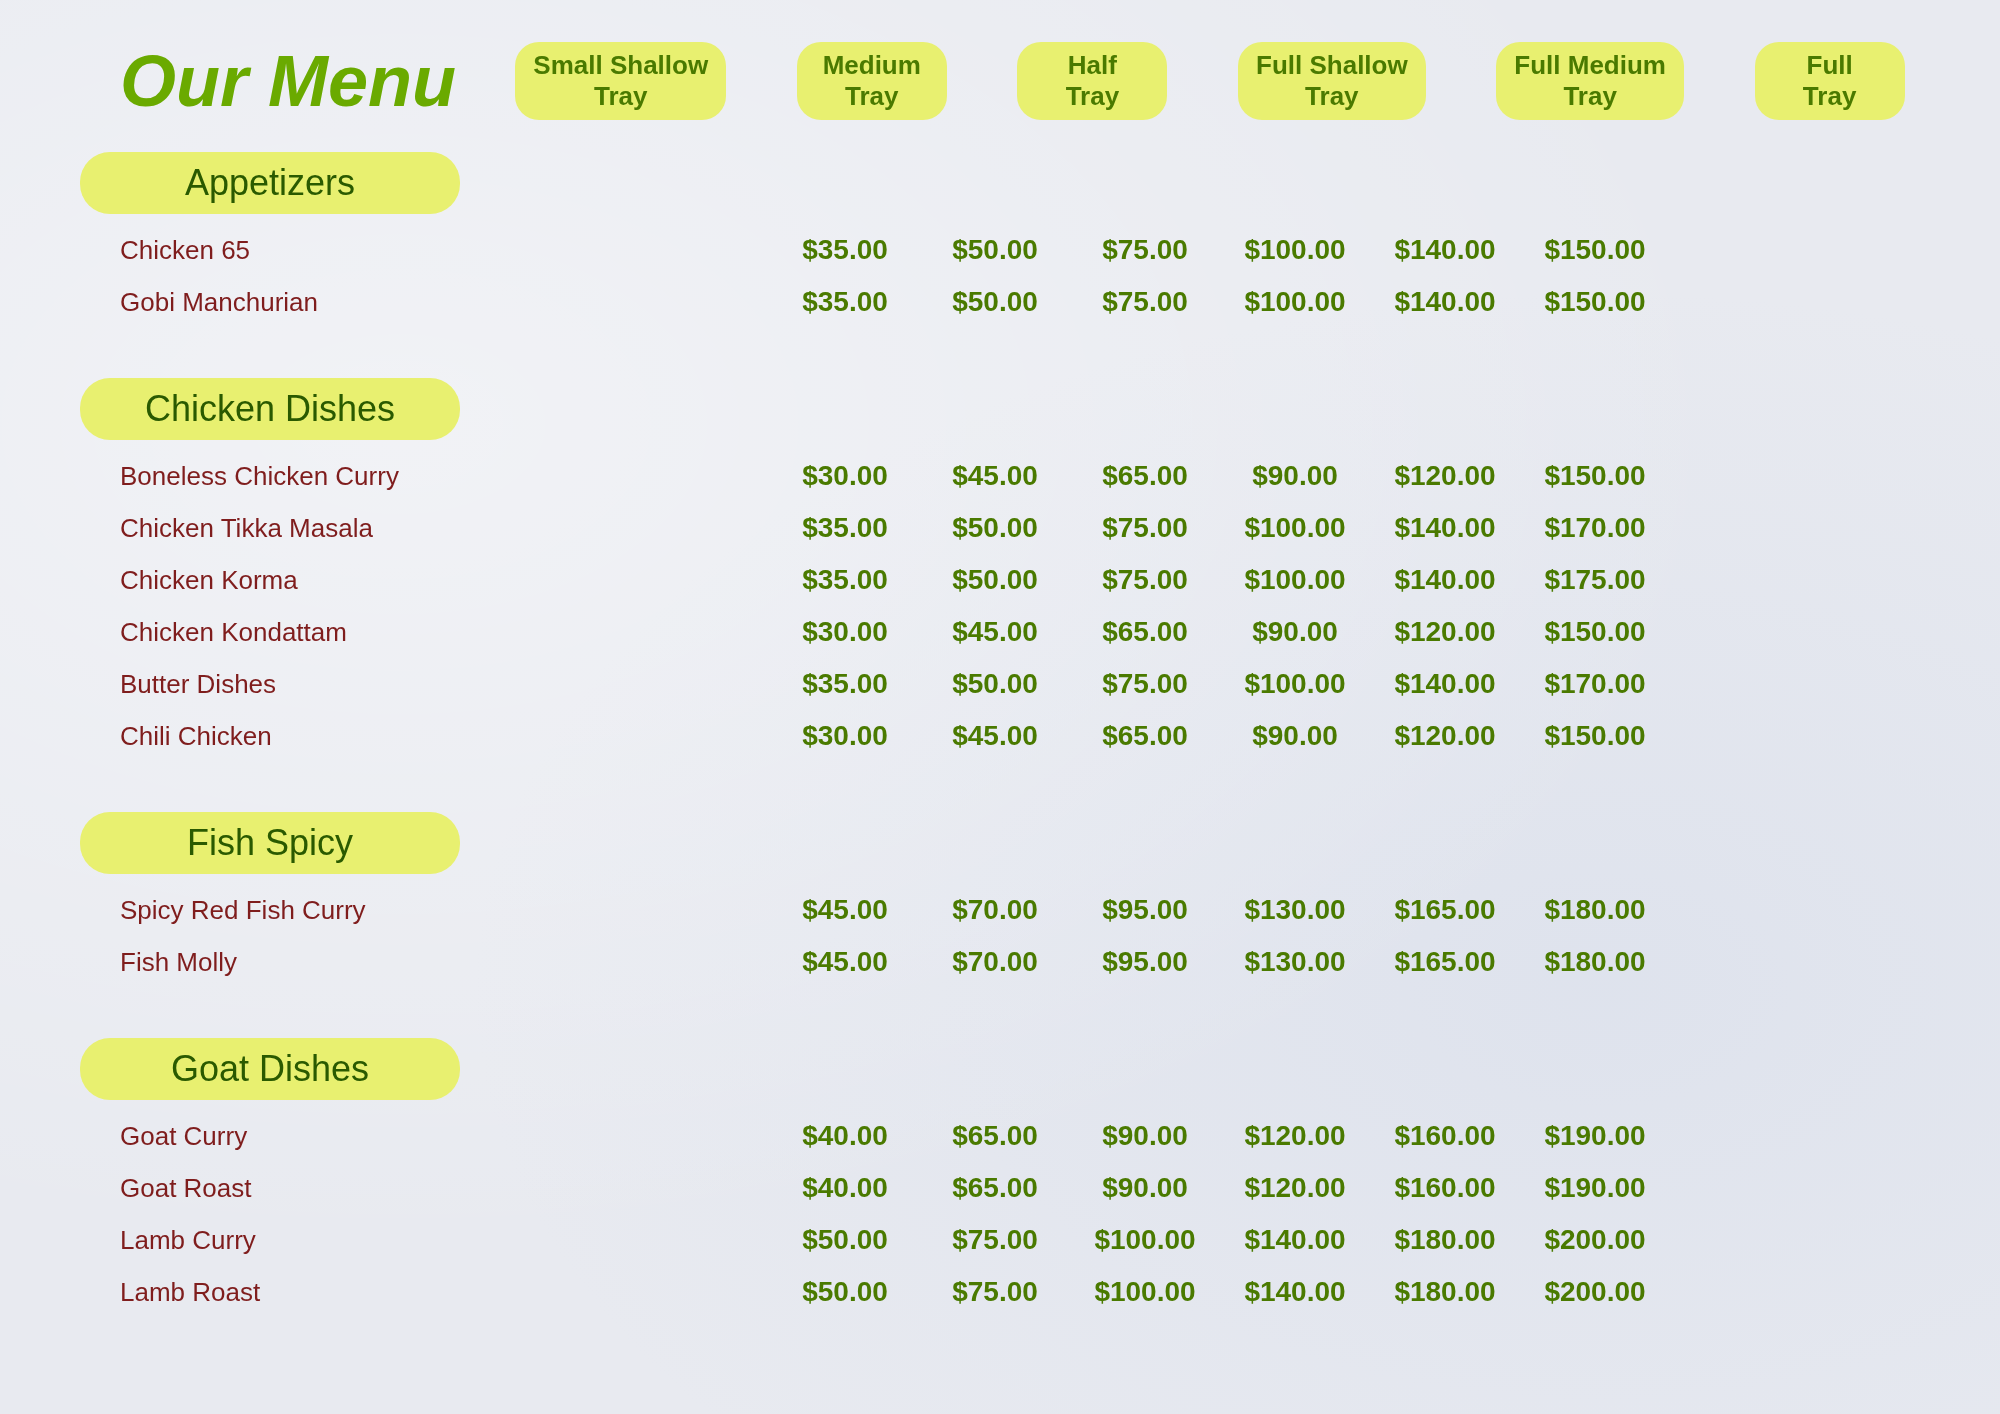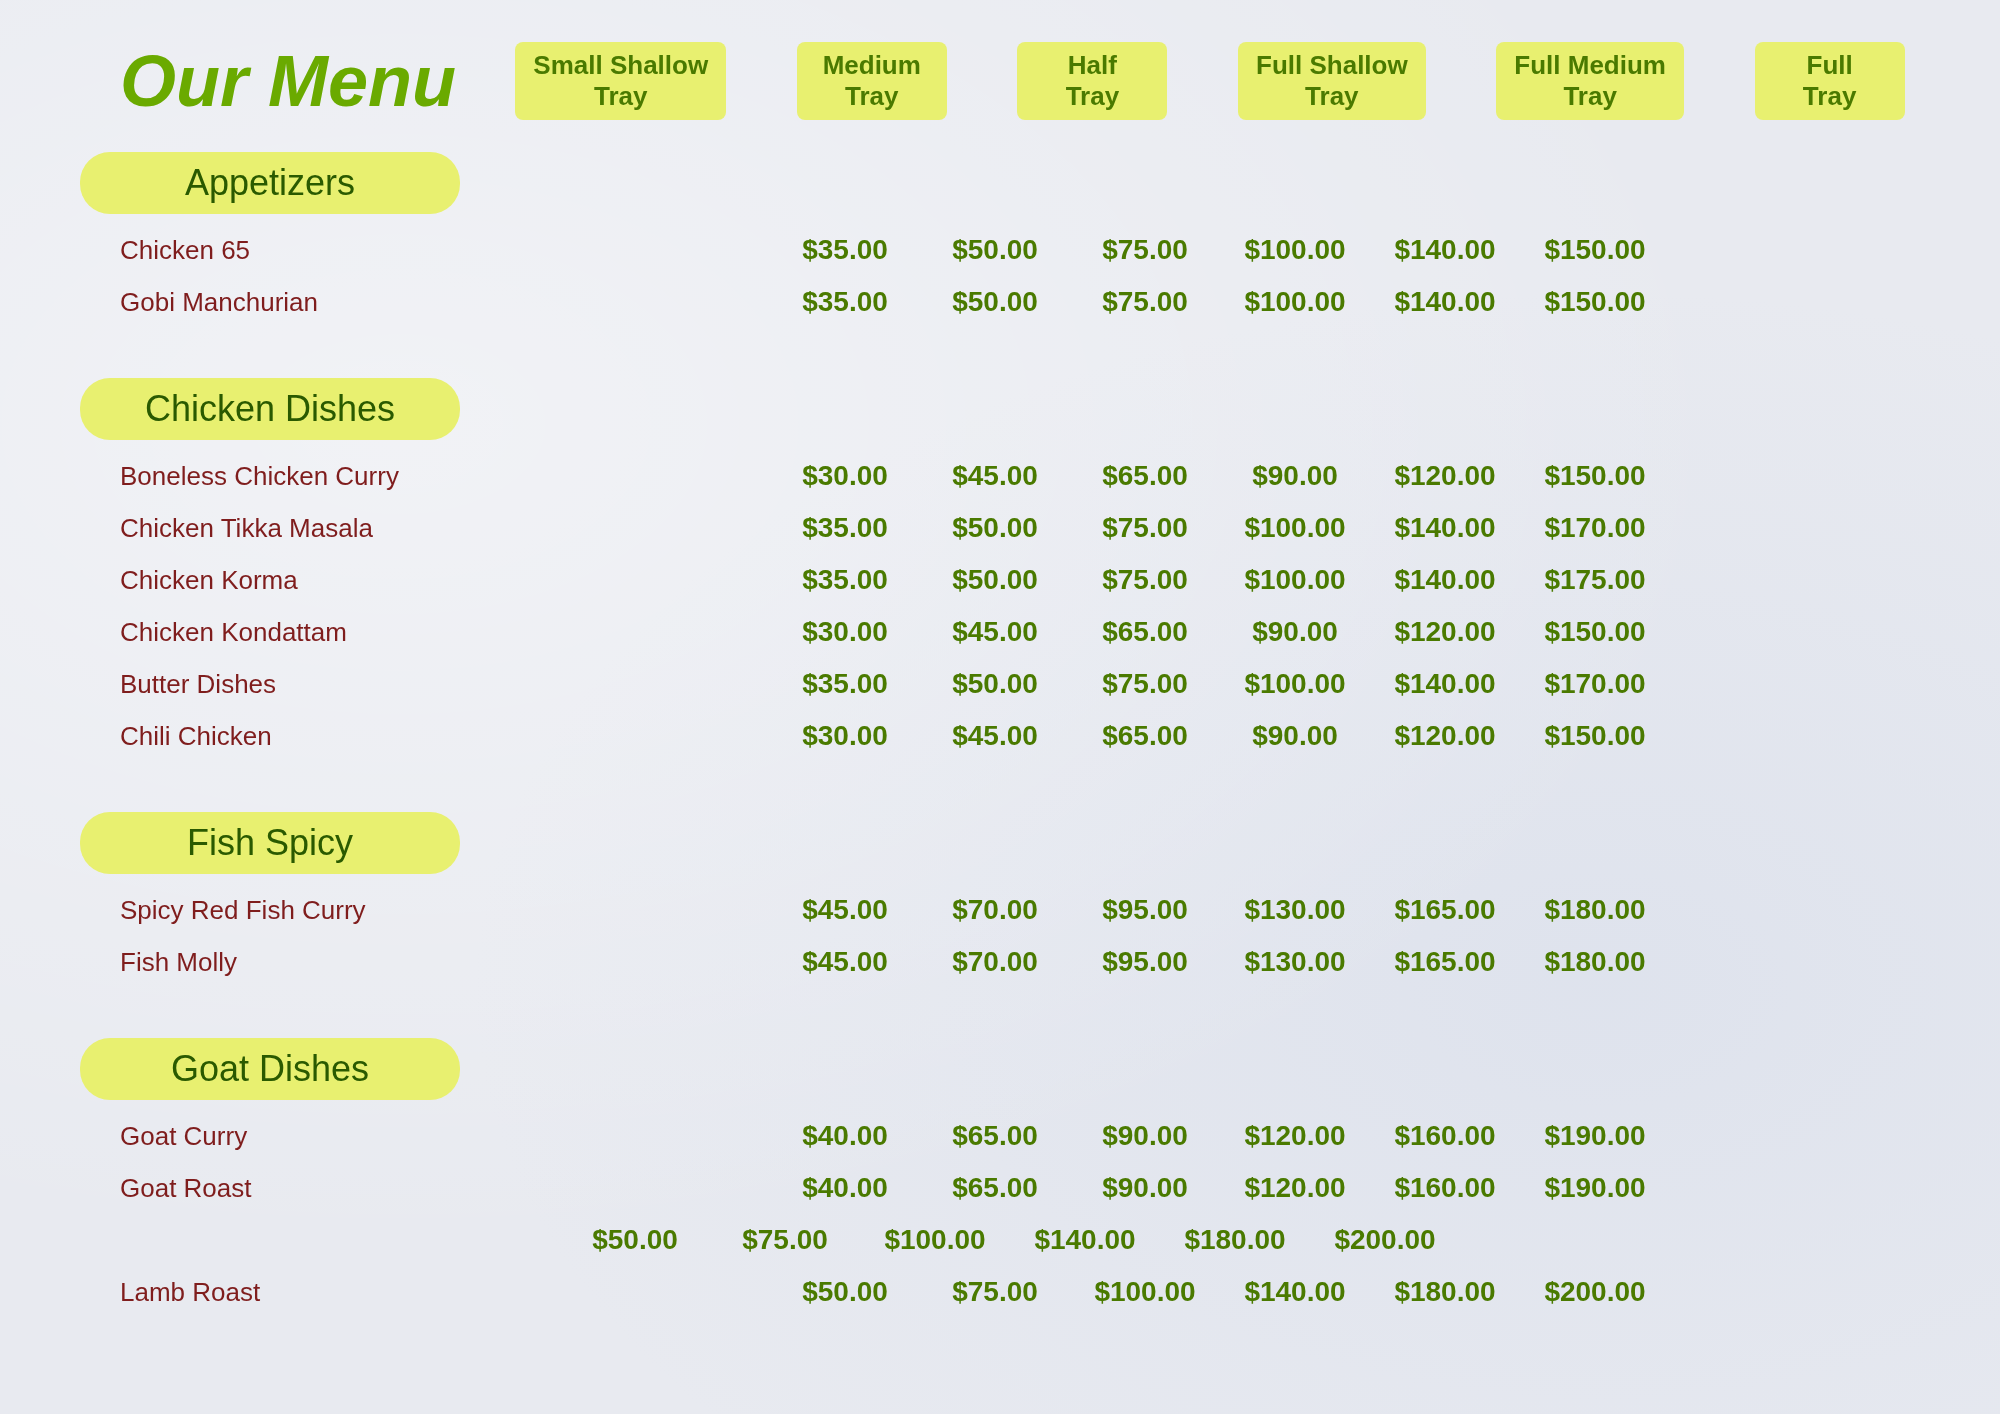--- a/index.html
+++ b/index.html
@@ -35,21 +35,21 @@
     }
 
     .col-headers {
       display: flex;
       flex: 1;
       justify-content: space-around;
     }
 
     .col-header {
       background-color: #e8f070;
-      border-radius: 8px;
+      border-radius: 24px;
       padding: 8px 18px;
       text-align: center;
       color: #4a7a00;
       font-weight: 800;
       font-size: 26px;
       min-width: 150px;
     }
 
     .menu-content {
       padding-left: 20px;
@@ -261,20 +261,21 @@
       <div class="prices">
         <div class="price">$40.00</div>
         <div class="price">$65.00</div>
         <div class="price">$90.00</div>
         <div class="price">$120.00</div>
         <div class="price">$160.00</div>
         <div class="price">$190.00</div>
       </div>
     </div>
     <div class="menu-row">
+      <div class="item-name">Lamb Curry</div>
       <div class="prices">
         <div class="price">$50.00</div>
         <div class="price">$75.00</div>
         <div class="price">$100.00</div>
         <div class="price">$140.00</div>
         <div class="price">$180.00</div>
         <div class="price">$200.00</div>
       </div>
     </div>
     <div class="menu-row">

